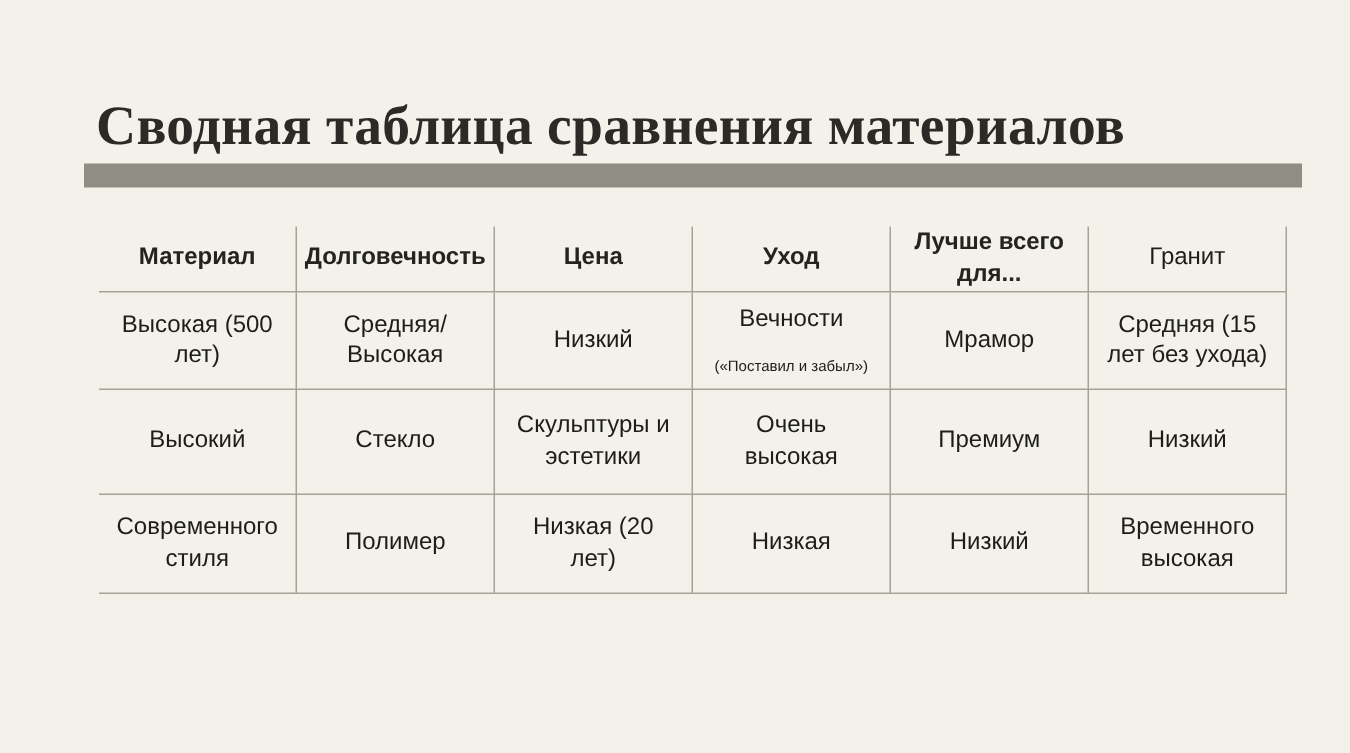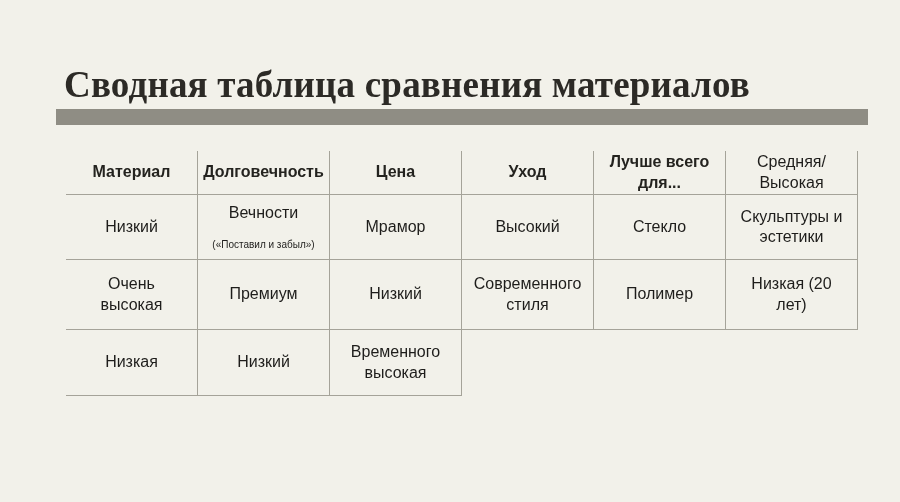--- a/index.html
+++ b/index.html
@@ -77,28 +77,31 @@
   <div class="title-rule"></div>
 
   <div class="compare-table">
 
     <div class="cell header">Материал</div>
     <div class="cell header">Долговечность</div>
     <div class="cell header">Цена</div>
     <div class="cell header">Уход</div>
     <div class="cell header">Лучше всего для...</div>
 
+    <div class="cell">Гранит</div>
+    <div class="cell">Высокая (500 лет)</div>
     <div class="cell">Средняя/Высокая</div>
     <div class="cell">Низкий</div>
     <div class="cell">
       <span>Вечности</span>
       <span class="note">(«Поставил и забыл»)</span>
     </div>
 
     <div class="cell">Мрамор</div>
+    <div class="cell">Средняя (15 лет без ухода)</div>
     <div class="cell">Высокий</div>
     <div class="cell">Стекло</div>
 
     <div class="cell">Скульптуры и эстетики</div>
     <div class="cell">Очень высокая</div>
     <div class="cell">Премиум</div>
     <div class="cell">Низкий</div>
     <div class="cell">Современного стиля</div>
 
     <div class="cell">Полимер</div>

